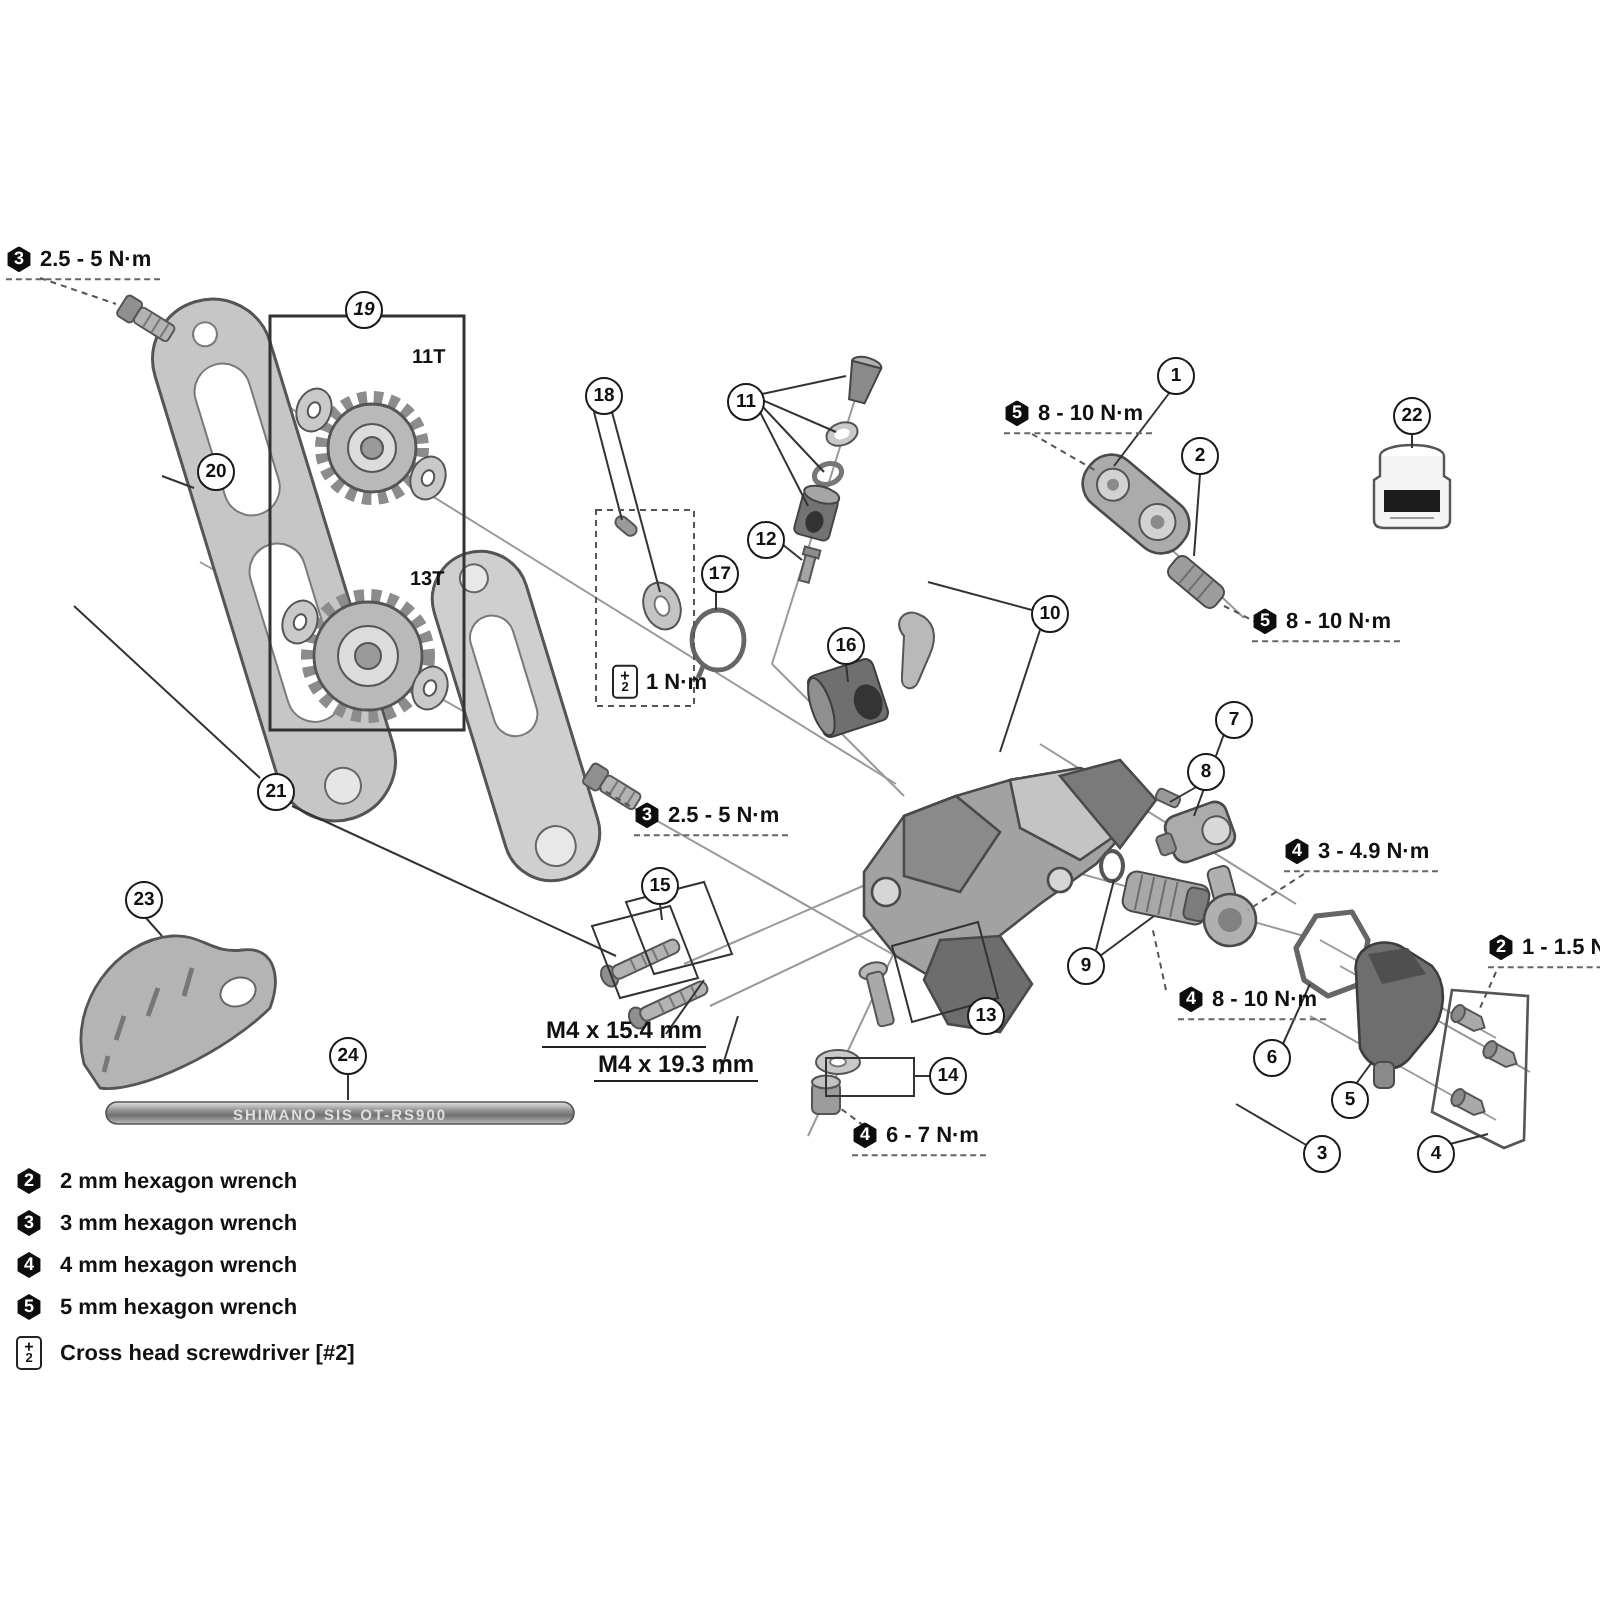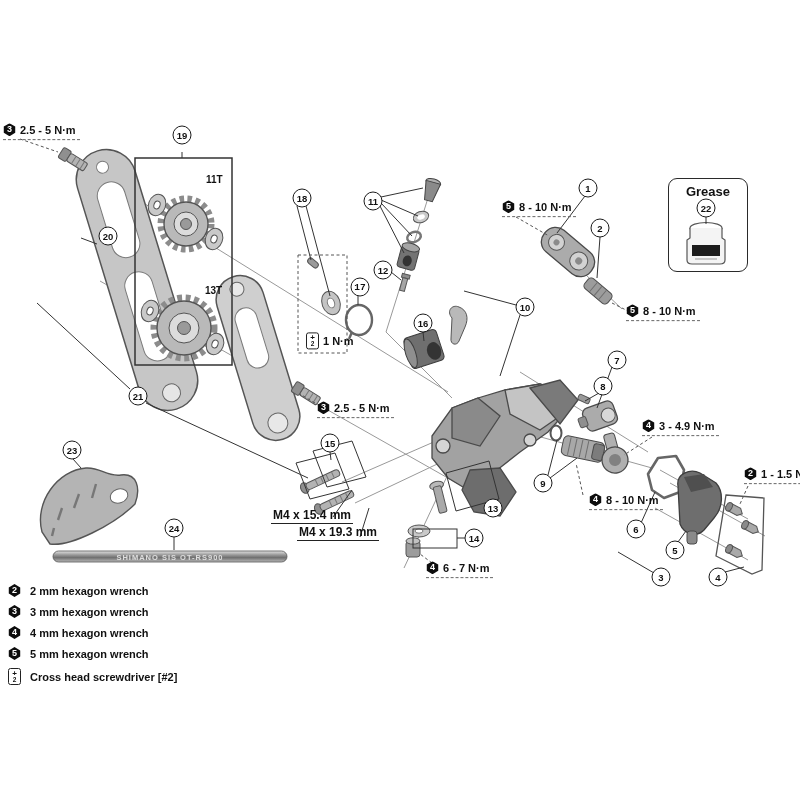--- a/index.html
+++ b/index.html
@@ -421,21 +421,21 @@
       </div>
 
       <div class="callout" style="left: 360px; top: 287px; font-family: Liberation Mono, monospace;">
         <span>17</span>
       </div>
 
       <div class="callout" style="left: 302px; top: 198px;">
         <span>18</span>
       </div>
 
-      <div class="callout" style="left: 182px; top: 135px;">
+      <div class="callout" style="left: 182px; top: 155px; font-style: italic;">
         <span>19</span>
       </div>
 
       <div class="callout" style="left: 72px; top: 236px; margin-left: 36px;">
         <span>20</span>
       </div>
 
       <div class="callout" style="left: 138px; top: 396px;">
         <span>21</span>
       </div>
@@ -527,23 +527,20 @@
       <div class="size-label" style="left: 297px; top: 533px;">M4 x 19.3 mm</div>
     </div>
 
   <div>
 
       <div class="pulley-label" style="left: 206px; top: 179px;">11T</div>
 
       <div class="pulley-label" style="left: 205px; top: 290px;">13T</div>
     </div>
 
-  <div class="grease-box">
-    <div class="grease-title">Grease</div>
-  </div>
 
   <div class="legend">
 
       <div class="legend-row">
         <span class="badge">
           <span class="b-main">2</span>
         </span>
         <span class="l-text">2 mm hexagon wrench</span>
       </div>
 

